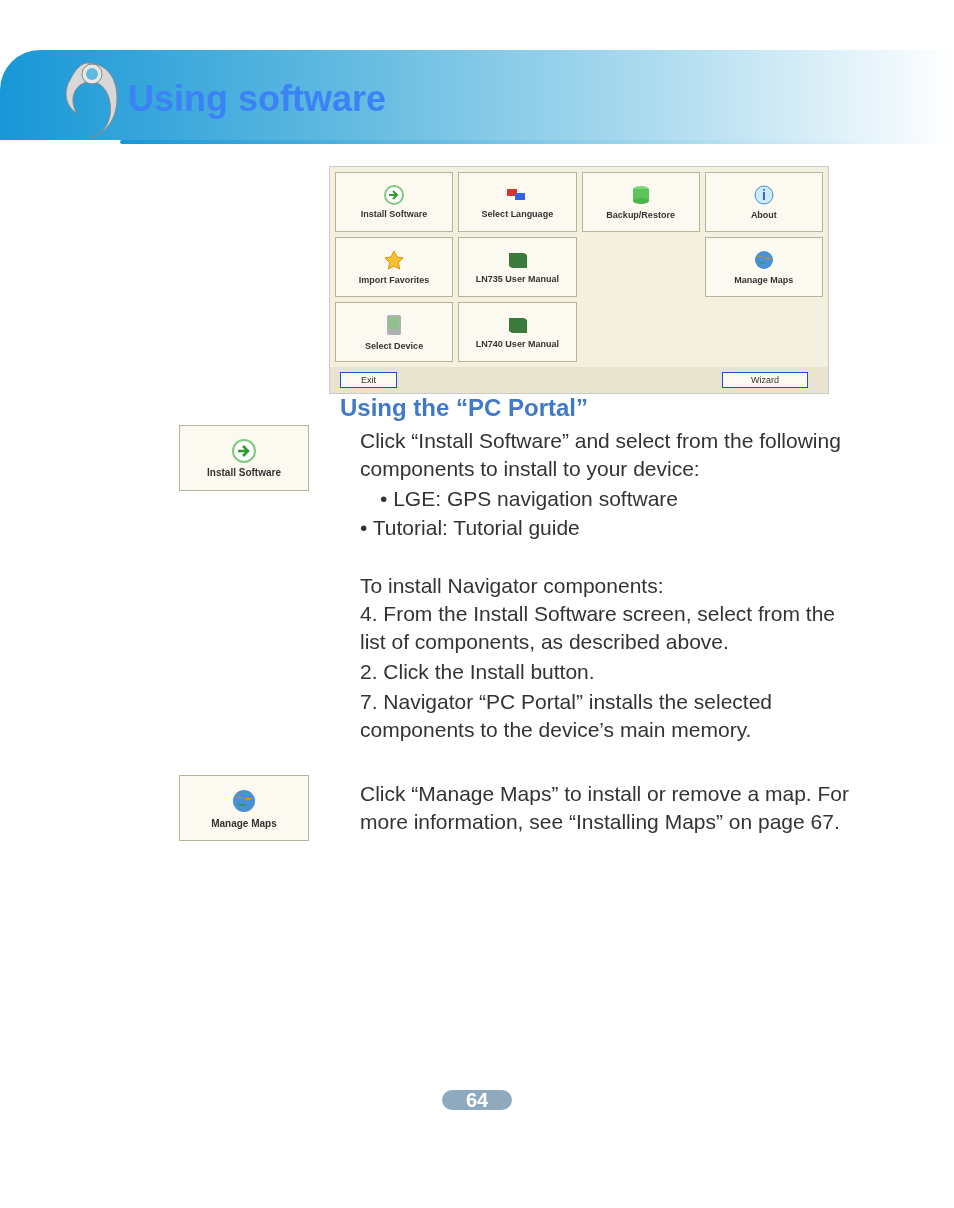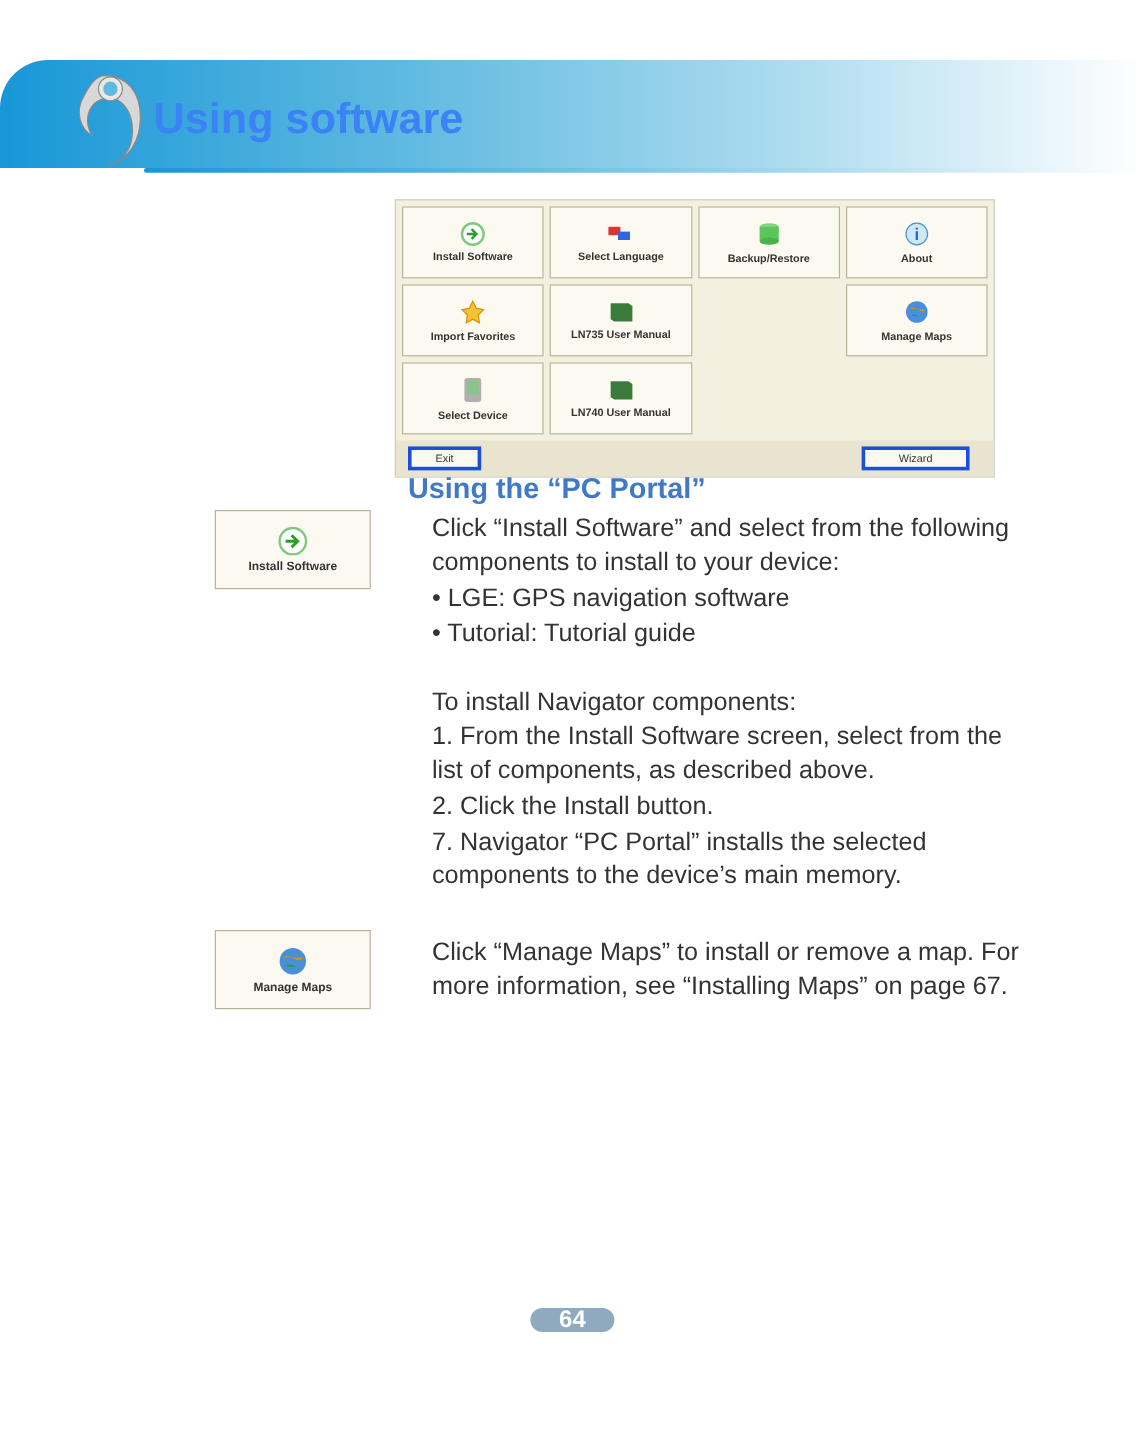--- a/index.html
+++ b/index.html
@@ -77,21 +77,21 @@
     background: transparent;
   }
   .portal-footer {
     display: flex;
     justify-content: space-between;
     padding: 5px 20px 5px 10px;
     background: #e8e4d0;
   }
   .footer-btn {
     background: #fcfaf0;
-    border: 3px solid #1d4ed8;
+    border: 1px solid #1d4ed8;
     font-size: 9px;
     padding: 2px 28px;
     color: #333;
   }
   .footer-btn.exit { padding: 2px 20px; }
   
   .section-heading {
     position: absolute;
     top: 394px;
     left: 340px;
@@ -101,21 +101,21 @@
   }
   .body-text {
     position: absolute;
     left: 360px;
     width: 500px;
     font-size: 21px;
     color: #333;
     line-height: 1.35;
   }
   .t1 { top: 427px; }
-  .t2 { top: 485px; }
+  .t2 { top: 485px; margin-left: 20px; }
   .t3 { top: 514px; }
   .t4 { top: 572px; }
   .t5 { top: 600px; }
   .t6 { top: 658px; }
   .t7 { top: 688px; }
   .t8 { top: 780px; }
   
   .side-icon {
     position: absolute;
     left: 179px;
@@ -251,21 +251,21 @@
       <circle cx="14" cy="12" r="11" fill="#fff" stroke="#7fc97f" stroke-width="2"></circle>
       <path d="M8 12 L17 12 M13 7 L18 12 L13 17" stroke="#2a9d2a" stroke-width="2.5" fill="none"></path>
     </svg>
   <span>Install Software</span>
 </div>
 
 <div class="body-text t1">Click “Install Software” and select from the following components to install to your device:</div>
 <div class="body-text t2">• LGE: GPS navigation software</div>
 <div class="body-text t3">• Tutorial: Tutorial guide</div>
 <div class="body-text t4">To install Navigator components:</div>
-<div class="body-text t5">1. From the Install Software screen, select from the list of components, as described above.</div>
+<div class="body-text t5">4. From the Install Software screen, select from the list of components, as described above.</div>
 <div class="body-text t6">2. Click the Install button.</div>
 <div class="body-text t7">7. Navigator “PC Portal” installs the selected components to the device’s main memory.</div>
 
 <div class="side-icon side2">
   <svg width="26" height="26">
       <circle cx="13" cy="13" r="11" fill="#4a90d9"></circle>
       <path d="M4 10 Q9 7 14 11 Q19 14 22 10" fill="#d89000"></path>
       <path d="M6 17 Q11 14 16 18" fill="#2a9d2a"></path>
     </svg>
   <span>Manage Maps</span>

